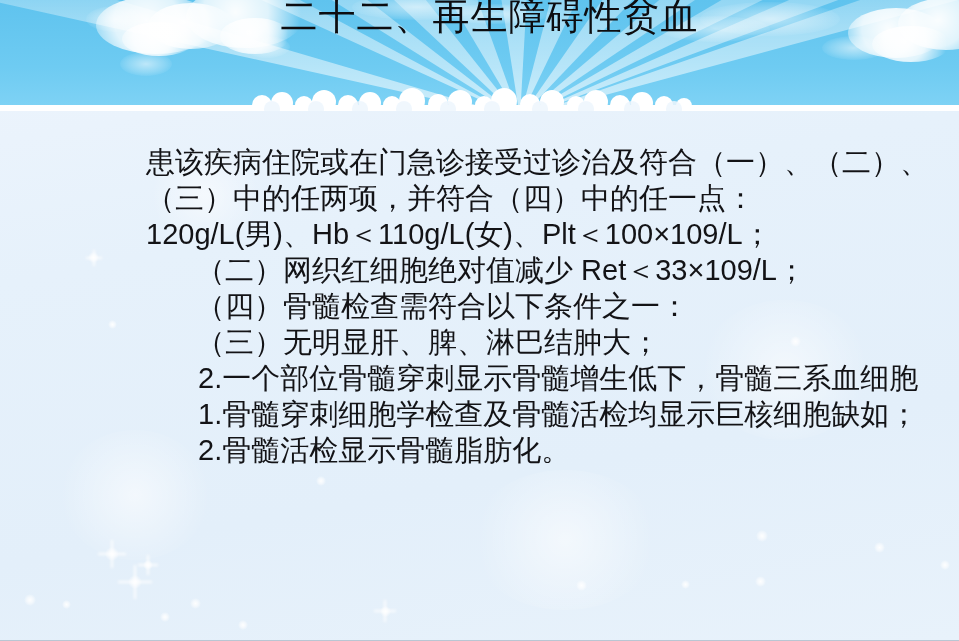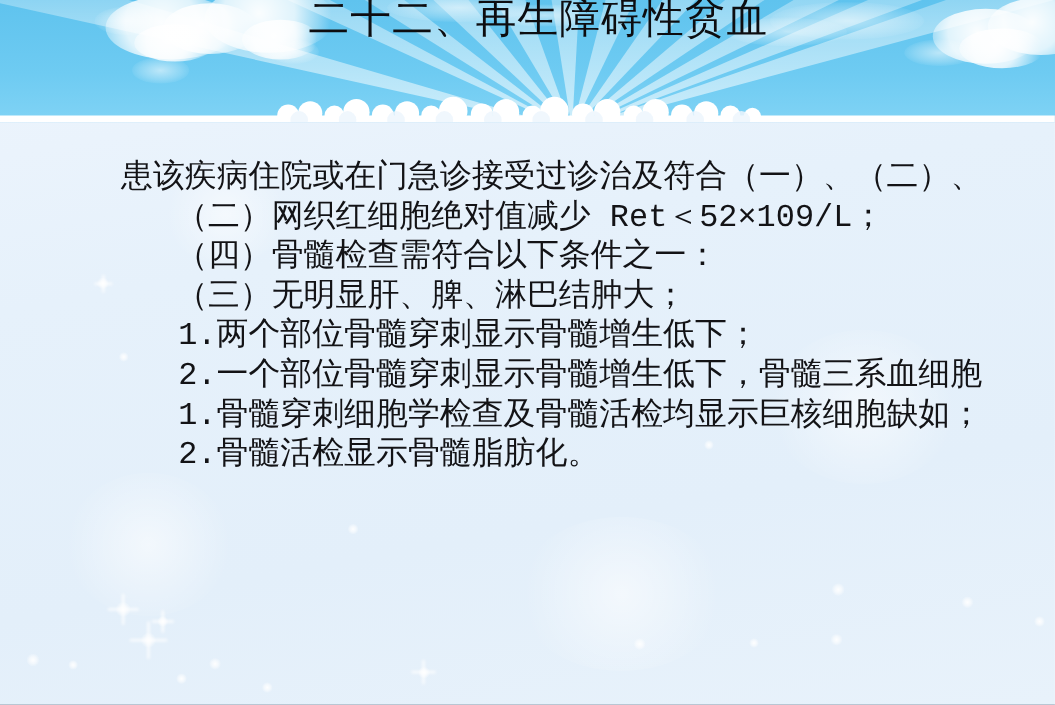--- a/index.html
+++ b/index.html
@@ -118,26 +118,27 @@
 
   
   #body-text {
     position: absolute;
     left: 110px;
     top: 144px;
     width: 790px;
     z-index: 5;
   }
   .line {
-    font-family: Liberation Mono, monospace;
+    font-family: Liberation Sans, sans-serif;
     font-size: 29px;
     line-height: 36px;
     color: #131316;
     white-space: pre;
     letter-spacing: 0px;
+    margin-left: 36px;
   }
   .indent1 { padding-left: 50px; }
   .indent-num { padding-left: 52px; }
 </style>
 </head>
 <body>
 
 <div id="slide">
 
   <div id="banner">
@@ -267,22 +268,23 @@
   <div class="sparkle" style="left:874px; top:542px; width:11px; height:11px;"></div>
   <div class="sparkle" style="left:940px; top:560px; width:10px; height:10px;"></div>
   <div class="sparkle" style="left:578px; top:296px; width:10px; height:10px;"></div>
   <div class="sparkle" style="left:790px; top:336px; width:11px; height:11px;"></div>
   <div class="sparkle" style="left:640px; top:400px; width:9px; height:9px;"></div>
   <div class="sparkle" style="left:316px; top:476px; width:10px; height:10px;"></div>
   <div class="sparkle" style="left:108px; top:320px; width:9px; height:9px;"></div>
 
   <div id="body-text">
     <div class="line">患该疾病住院或在门急诊接受过诊治及符合（一）、（二）、</div>
-    <div class="line indent1">（二）网织红细胞绝对值减少 Ret＜52×109/L；</div>
+    <div class="line">（三）中的任两项，并符合（四）中的任一点：</div>
+    <div class="line">120g/L(男)、Hb＜110g/L(女)、Plt＜100×109/L；</div>
+    <div class="line indent1">（二）网织红细胞绝对值减少 Ret＜33×109/L；</div>
     <div class="line indent1">（四）骨髓检查需符合以下条件之一：</div>
     <div class="line indent1">（三）无明显肝、脾、淋巴结肿大；</div>
-    <div class="line indent-num">1.两个部位骨髓穿刺显示骨髓增生低下；</div>
     <div class="line indent-num">2.一个部位骨髓穿刺显示骨髓增生低下，骨髓三系血细胞</div>
     <div class="line indent-num">1.骨髓穿刺细胞学检查及骨髓活检均显示巨核细胞缺如；</div>
     <div class="line indent-num">2.骨髓活检显示骨髓脂肪化。</div>
   </div>
 
 </div>
 
 </body></html>

